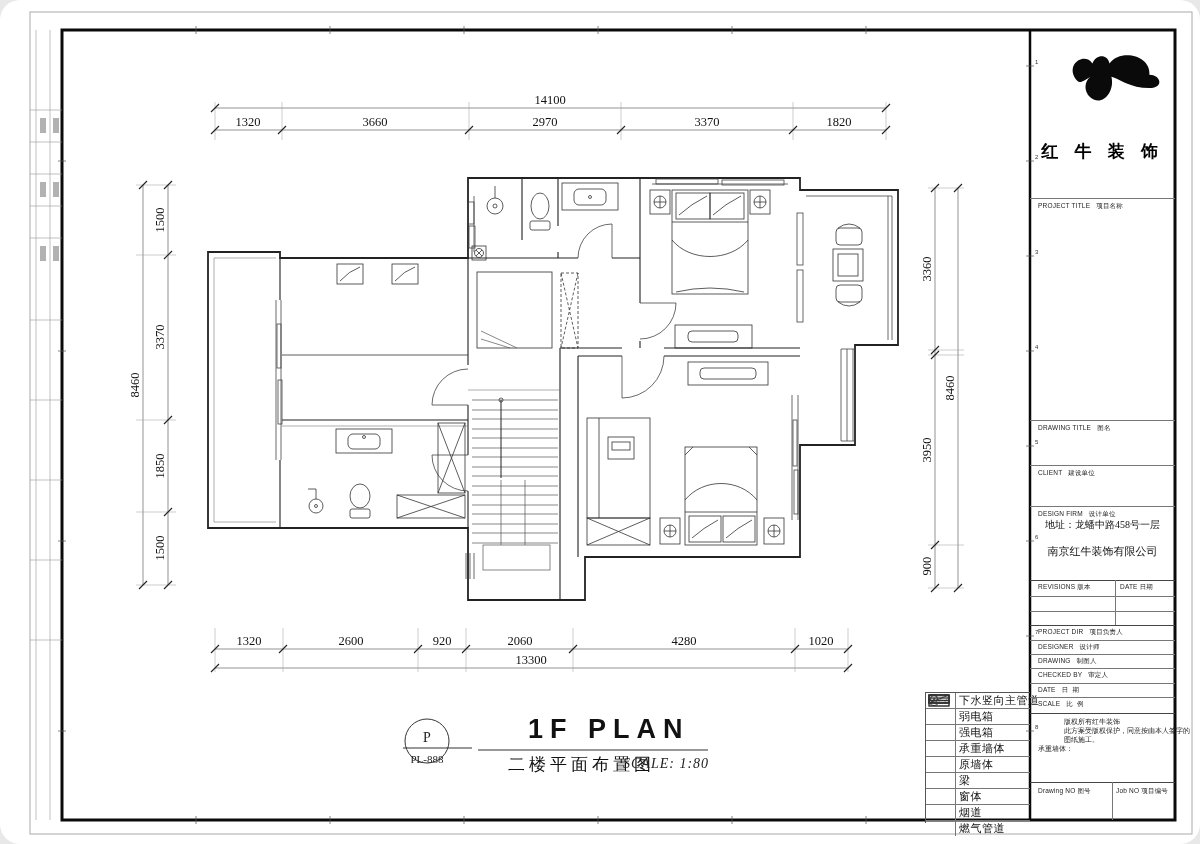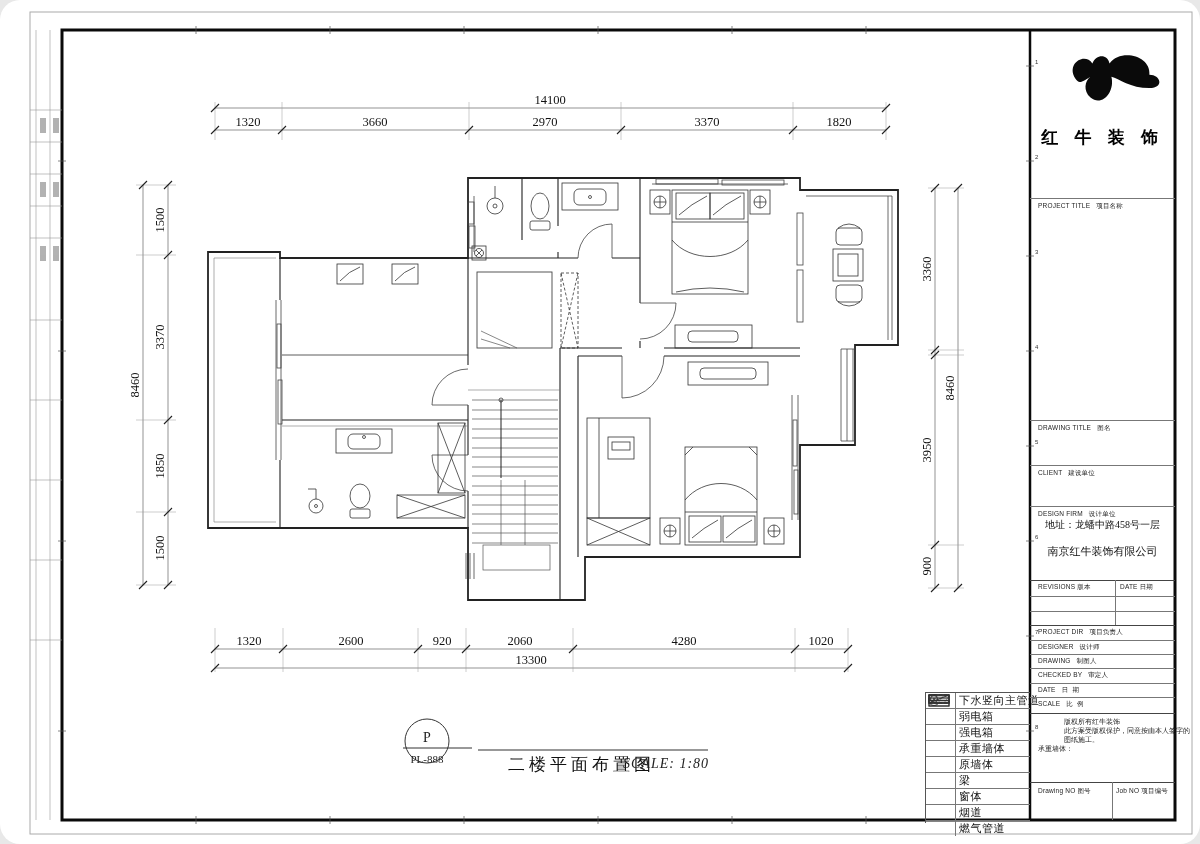--- a/index.html
+++ b/index.html
@@ -335,20 +335,21 @@
     <text x="427" y="763" font-size="11">PL-888</text>
   </g>
 
   <g transform="translate(1062,52) scale(0.95)">
     <path fill="#0a0a0a" d="M14,28 C4,12 24,0 32,12 C36,2 48,2 50,12 C62,-4 94,4 92,24
       C104,24 108,38 92,38 C72,38 60,28 52,26 C56,42 42,58 30,48 C22,41 24,30 30,26
       C20,32 18,34 14,28 Z M30,26 C34,20 40,20 44,24 C40,30 34,32 30,26 Z"></path>
   </g>
 </svg>
 
+<div class="abs tb-en" style="left:528px;top:714px;">1F PLAN</div>
 <div class="abs tb-cn" style="left:508px;top:753px;">二楼平面布置图</div>
 <div class="abs tb-scale" style="left:614px;top:756px;padding-left:9px;">SCALE: 1:80</div>
 
 <div class="legend">
   <div class="lrow">
     <span class="lsym">
       <svg width="16" height="14">
             <circle cx="8" cy="7" r="5.5" fill="none" stroke="#333"></circle>
             <path d="M4,3 L12,11 M12,3 L4,11" stroke="#333" fill="none"></path>
           </svg>
@@ -424,21 +425,21 @@
       <svg width="16" height="12">
             <circle cx="8" cy="6" r="3.5" fill="none" stroke="#333"></circle>
             <circle cx="8" cy="6" r="1" fill="#333"></circle>
           </svg>
         </span>
     <span class="llab">燃气管道</span>
   </div>
 </div>
 
 <div class="titleblock">
-  <div class="company" style="top:96px;">红 牛 装 饰</div>
+  <div class="company" style="top:110px;">红 牛 装 饰</div>
   <div class="hline" style="top:168px;"></div>
   <div class="lbl" style="left:8px;top:172px;">PROJECT TITLE   项目名称</div>
   <div class="hline" style="top:390px;"></div>
   <div class="lbl" style="left:8px;top:394px;">DRAWING TITLE   图名</div>
   <div class="hline" style="top:435px;"></div>
   <div class="lbl" style="left:8px;top:439px;">CLIENT   建设单位</div>
   <div class="hline" style="top:476px;"></div>
   <div class="lbl" style="left:8px;top:480px;">DESIGN FIRM   设计单位</div>
   <div class="firm" style="top:514px;">南京红牛装饰有限公司</div>
   <div class="addr" style="top:488px;">地址：龙蟠中路458号一层</div>

